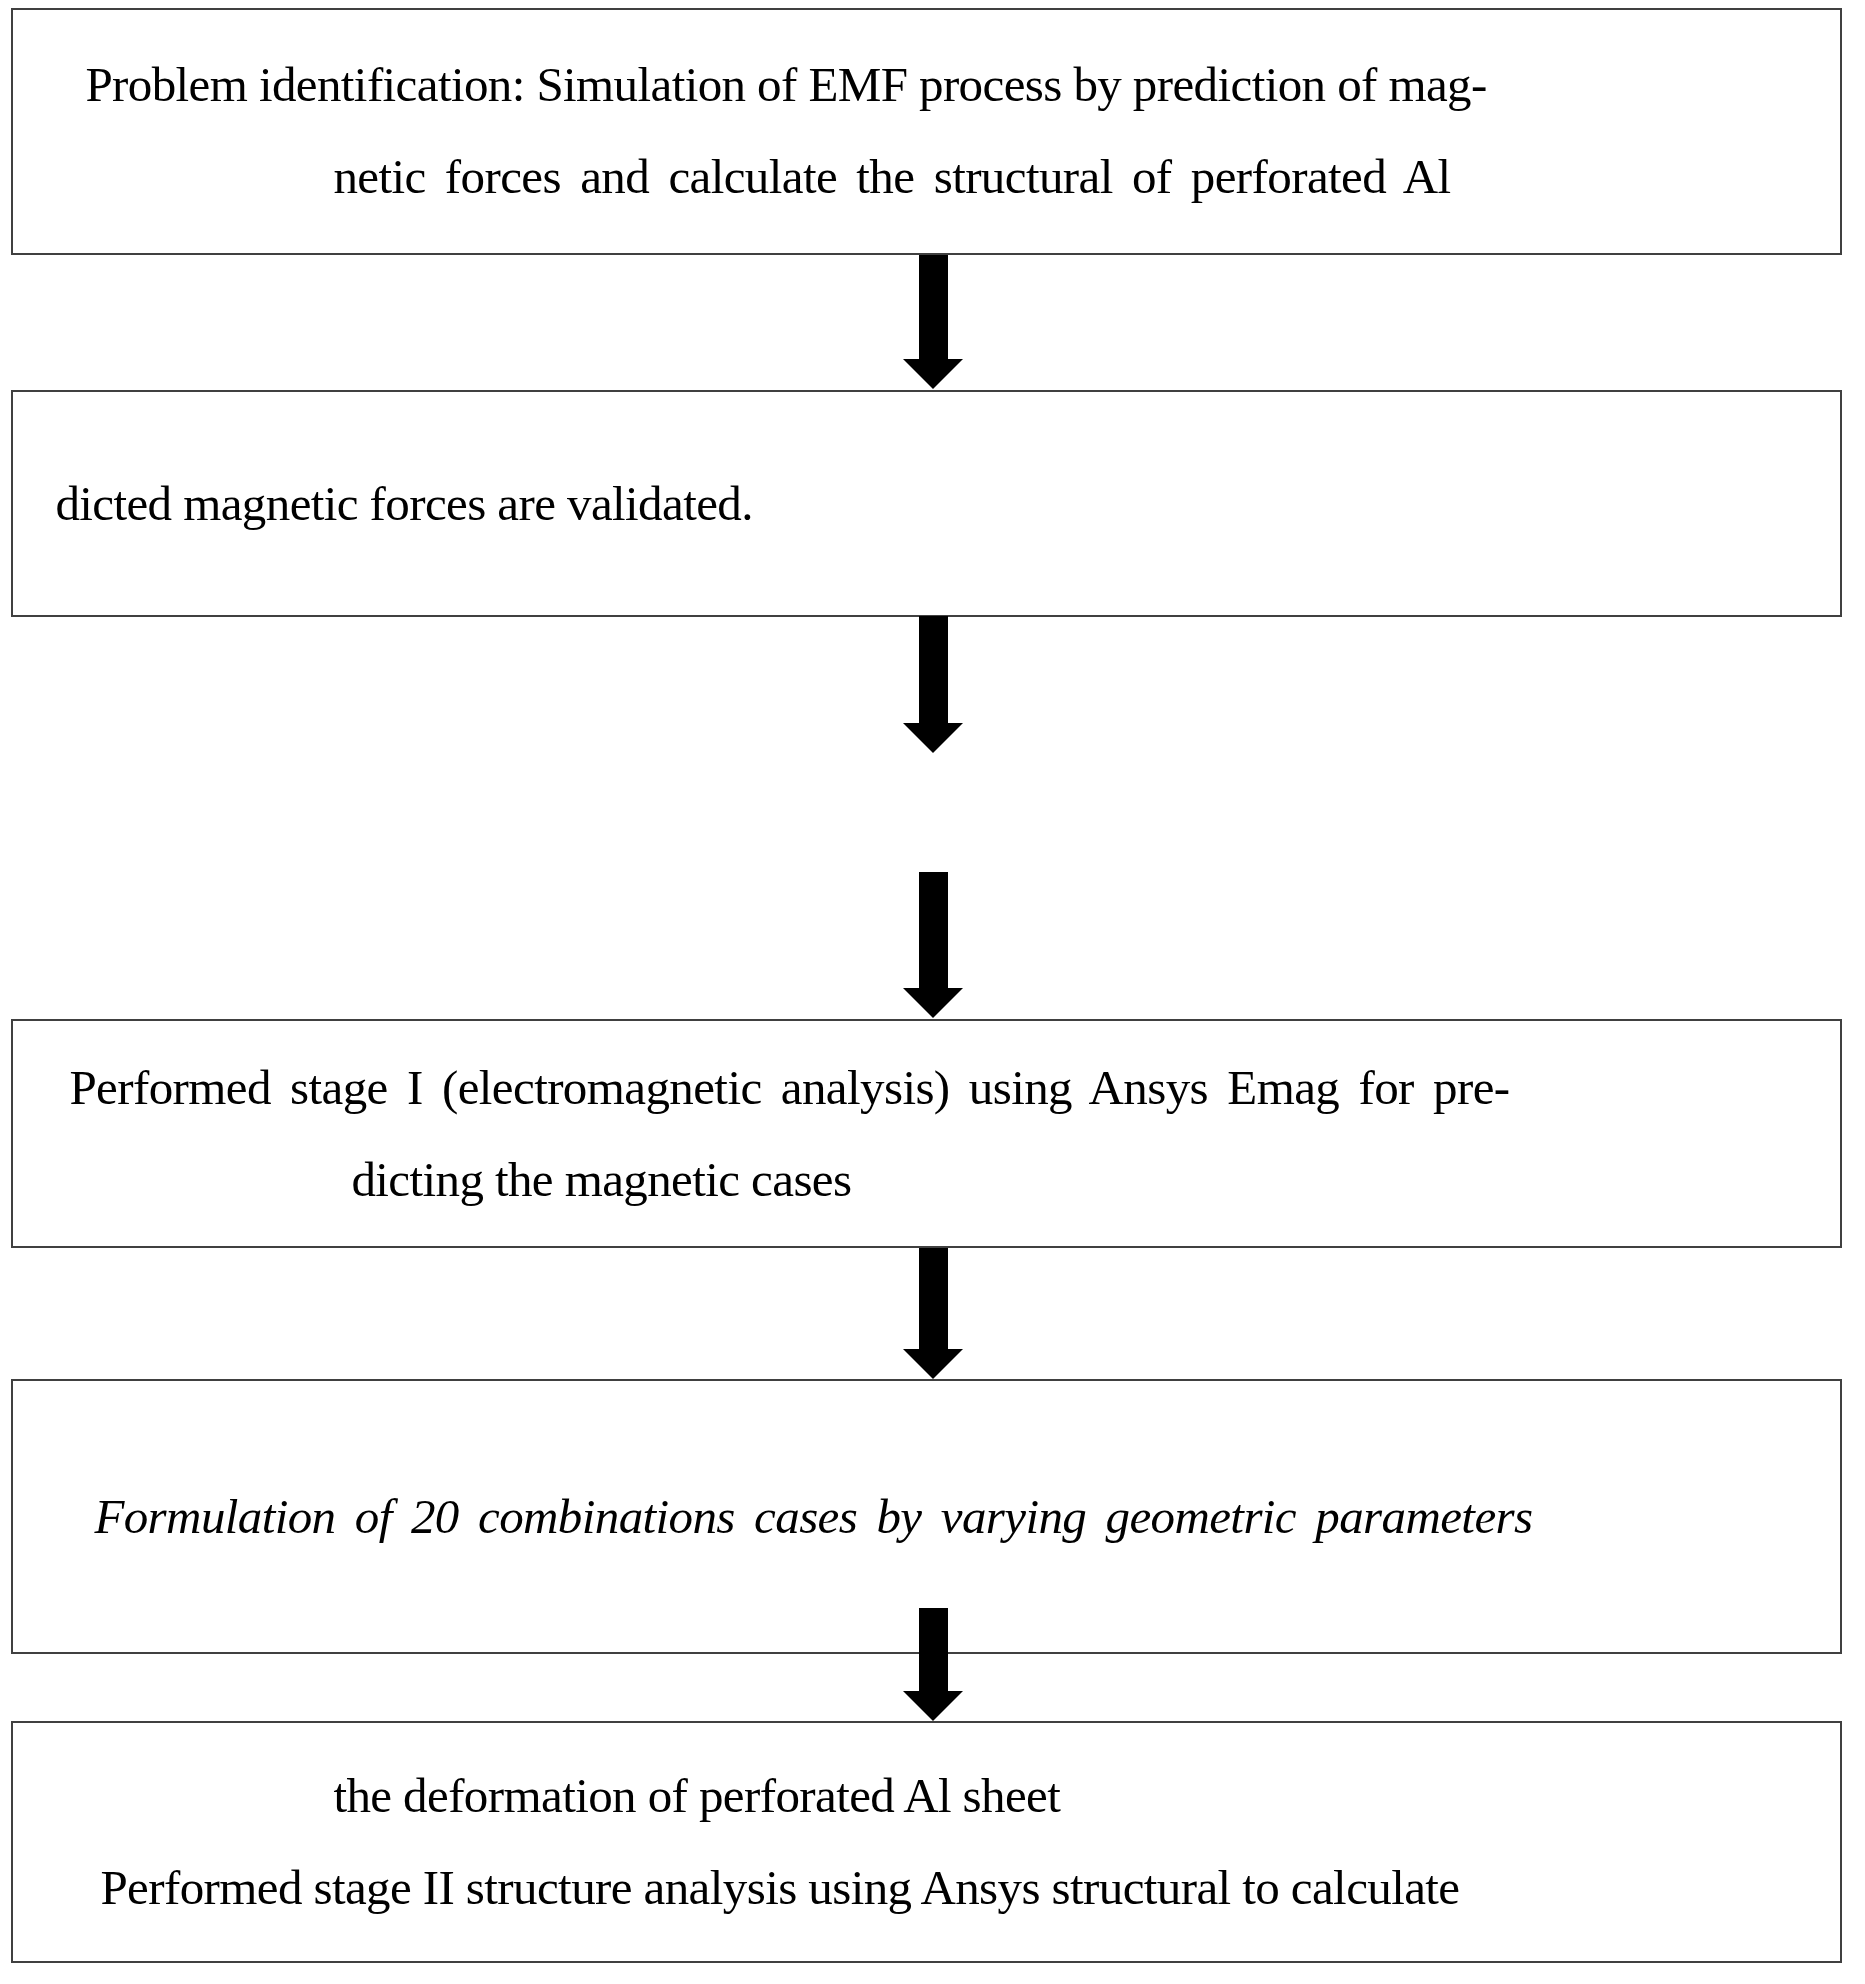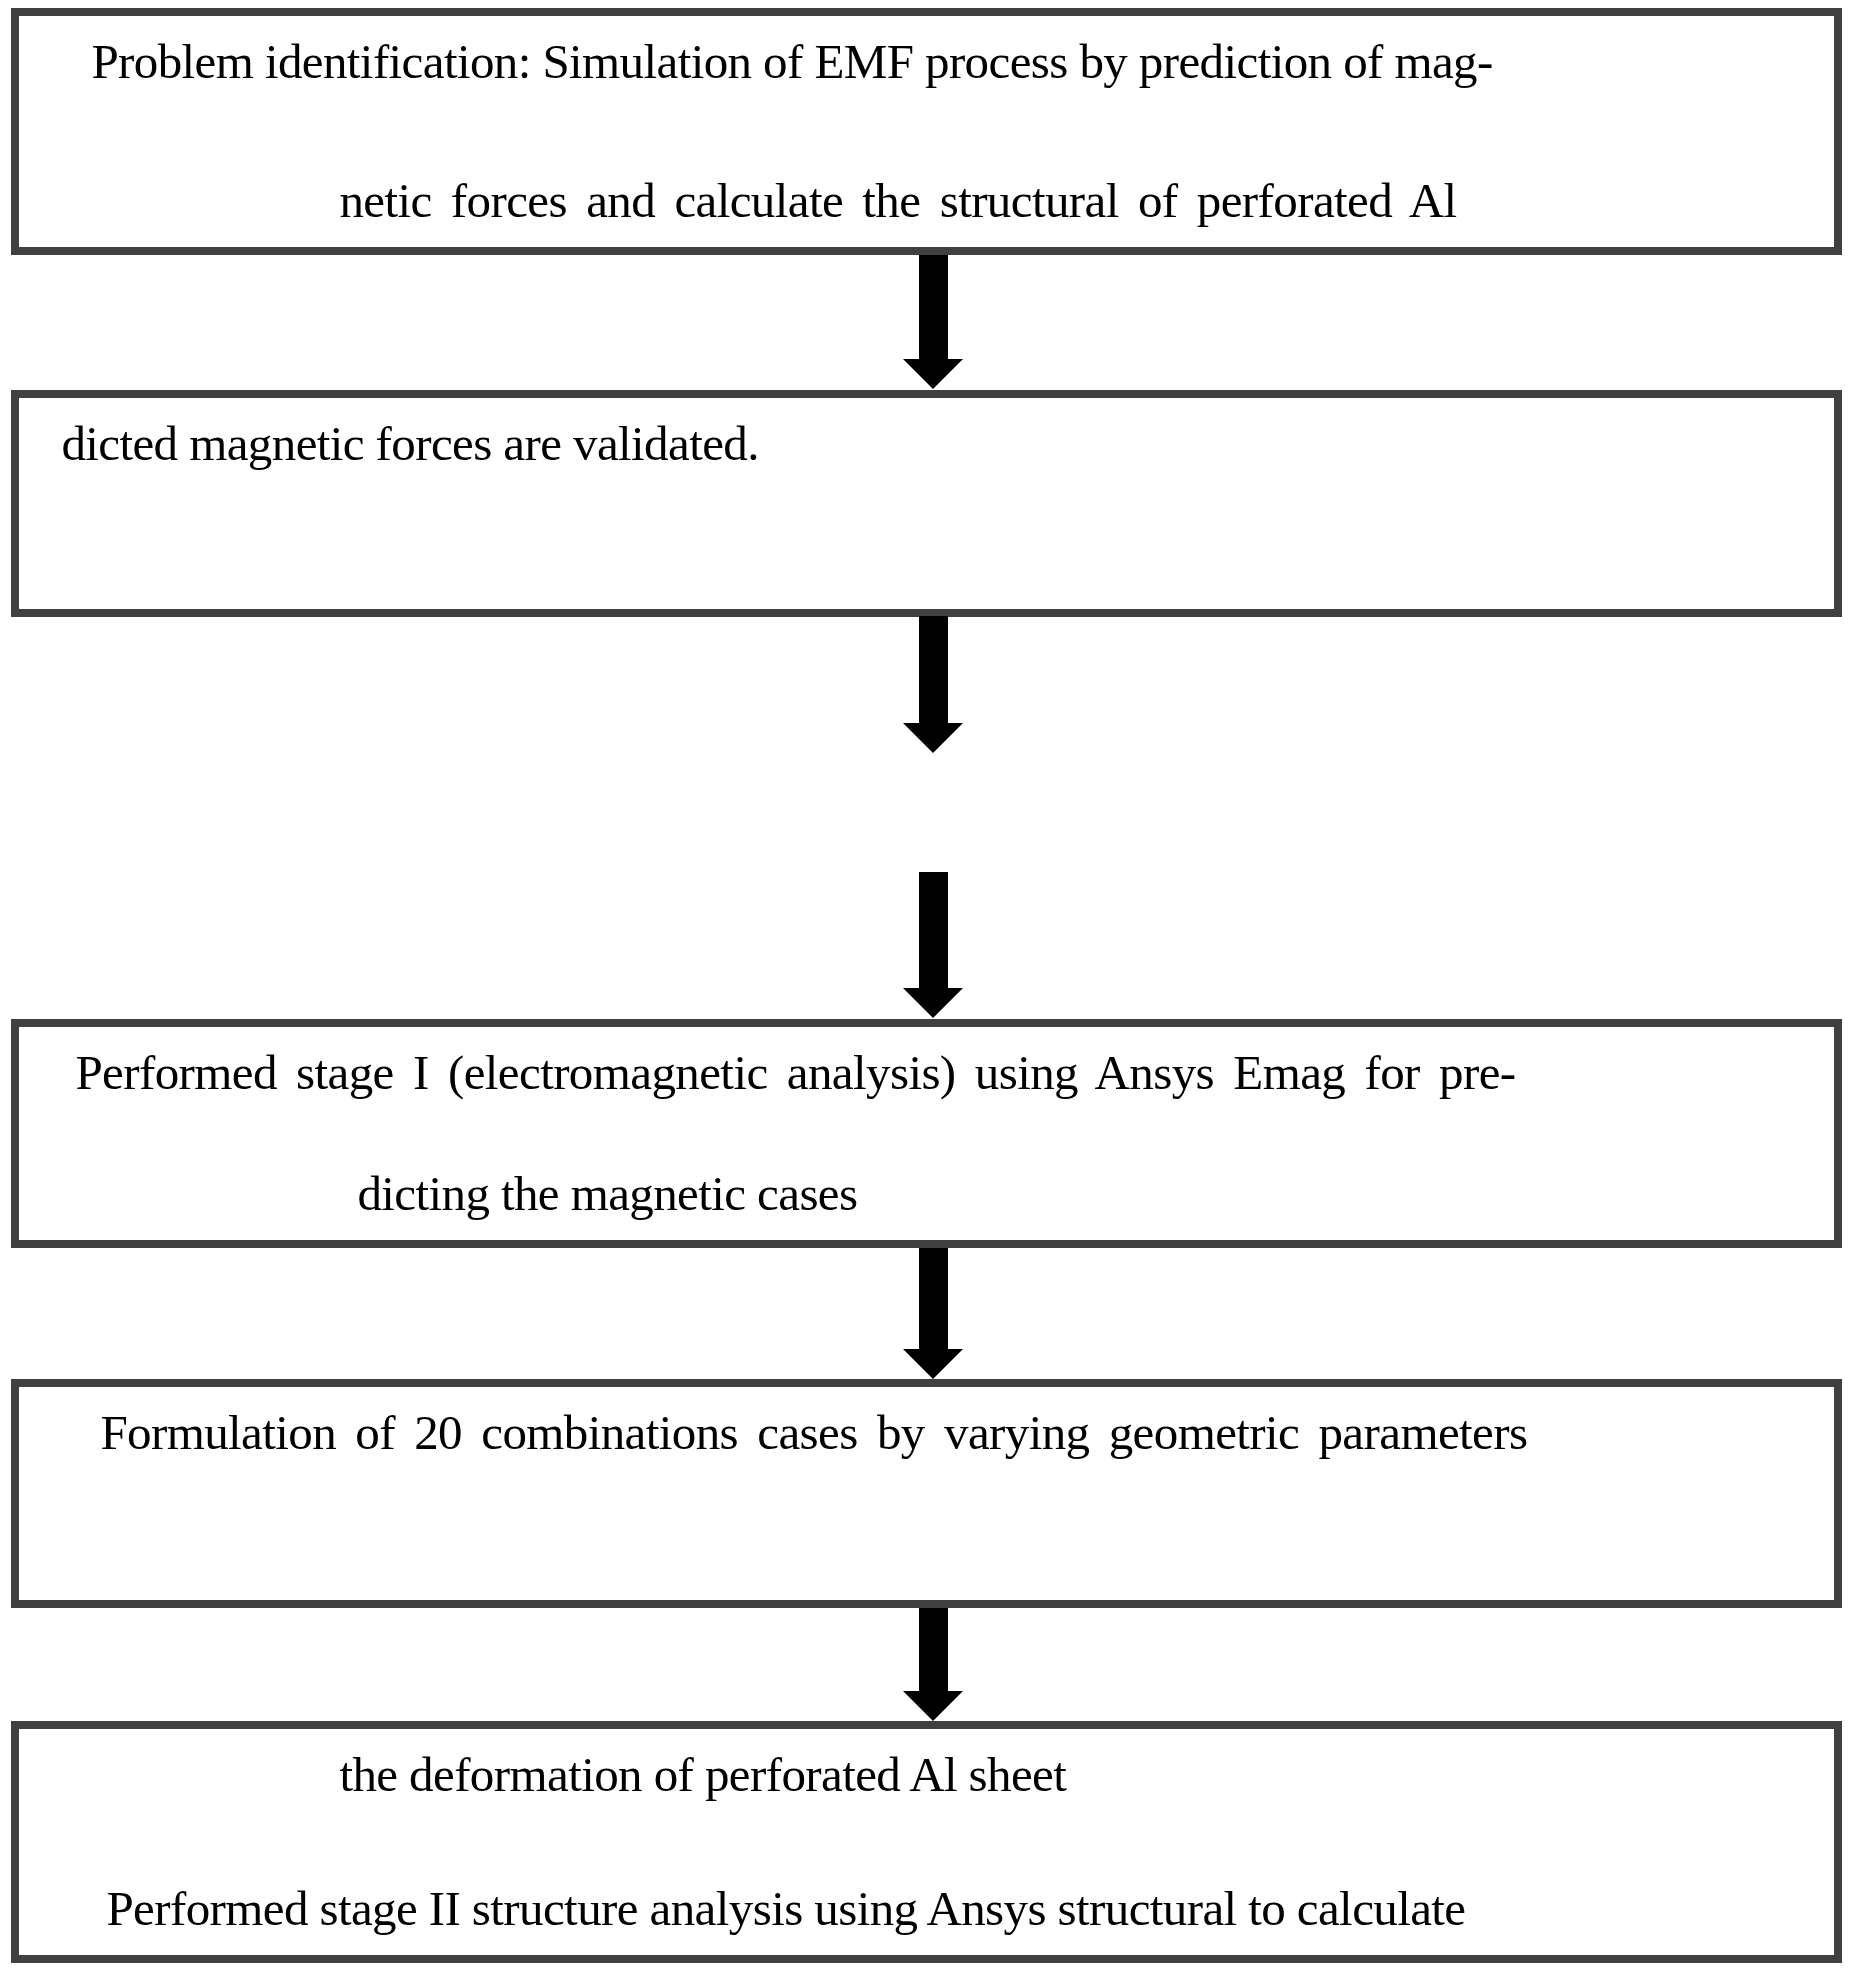--- a/index.html
+++ b/index.html
@@ -12,25 +12,25 @@
     position:relative;
     width:1865px; height:1985px;
     background:#ffffff;
     overflow:hidden;
   }
   .box {
     position:absolute;
     left:11.4px;
     width:1831px;
     box-sizing:border-box;
-    border:8px solid #404040;
+    border:2px solid #404040;
     background:#ffffff;
     display:flex;
     flex-direction:column;
-    justify-content:space-between;
+    justify-content:center;
     overflow:hidden;
   }
   .line {
     font-size:49px;
     line-height:92px;
     letter-spacing:-0.6px;
     color:#000000;
     white-space:nowrap;
   }
   .center { text-align:center; }
@@ -91,21 +91,21 @@
   <div class="box" style="top:1019px; height:229px;">
     <div class="line pad-l1c ws-wide">Performed stage I (electromagnetic analysis) using Ansys Emag for pre-</div>
     <div class="line pad-l2b">dicting the magnetic cases</div>
   </div>
 
   <div class="arrow">
     <div class="arrow-shaft" style="top:1248px; height:103px;"></div>
     <div class="arrow-head" style="top:1349px;"></div>
   </div>
 
-  <div class="box" style="top:1379px; height:229px;">
+  <div class="box" style="top:1379px; height:275px;font-style:italic;">
     <div class="line pad-l1d ws-wide">Formulation of 20 combinations cases by varying geometric parameters</div>
   </div>
 
   <div class="arrow">
     <div class="arrow-shaft" style="top:1608px; height:84px;"></div>
     <div class="arrow-head" style="top:1691px;"></div>
   </div>
 
   <div class="box" style="top:1721px; height:242px;">
     <div class="line pad-l2a">the deformation of perforated Al sheet</div>

